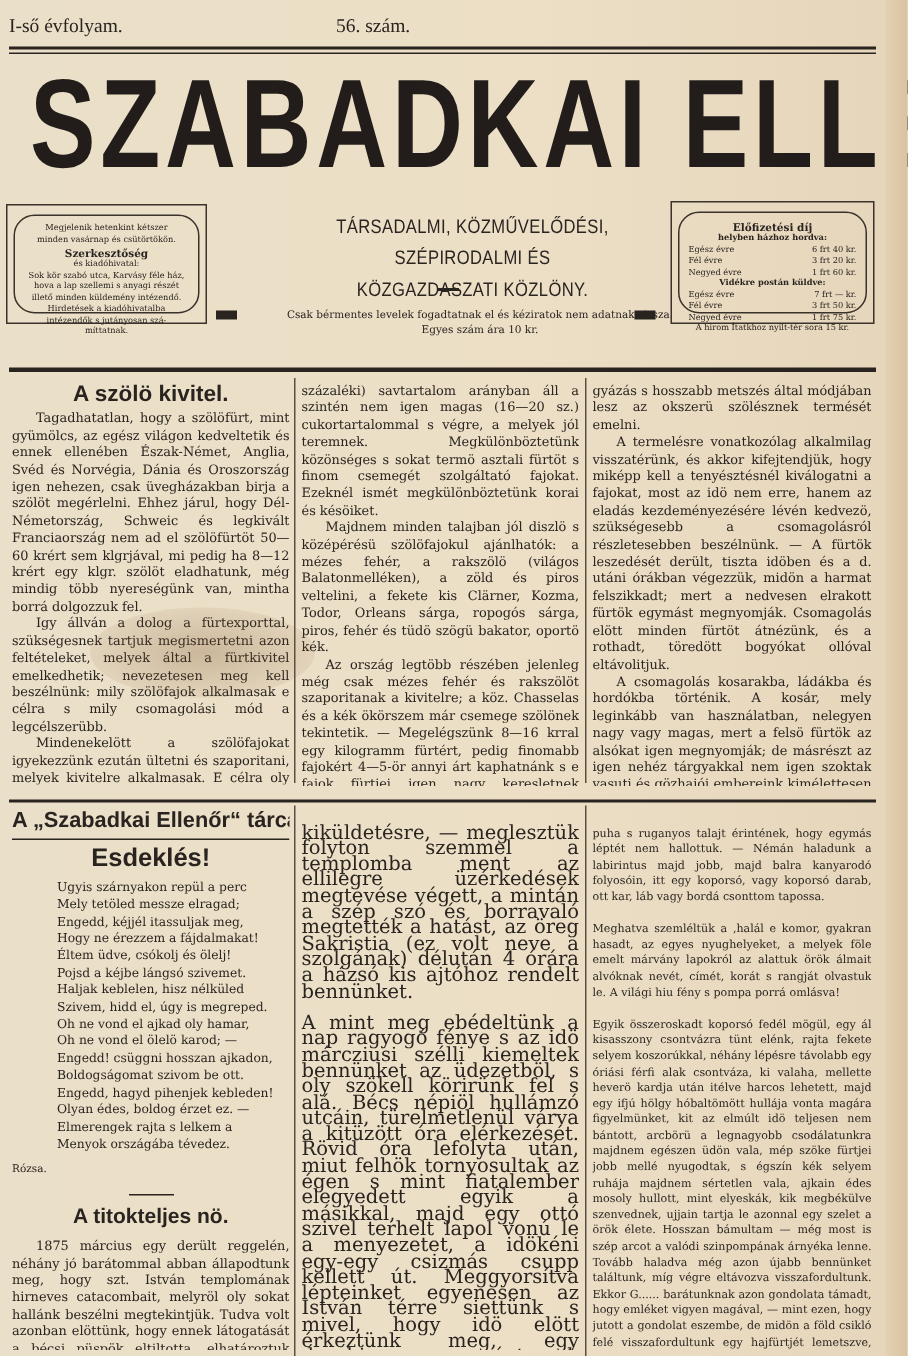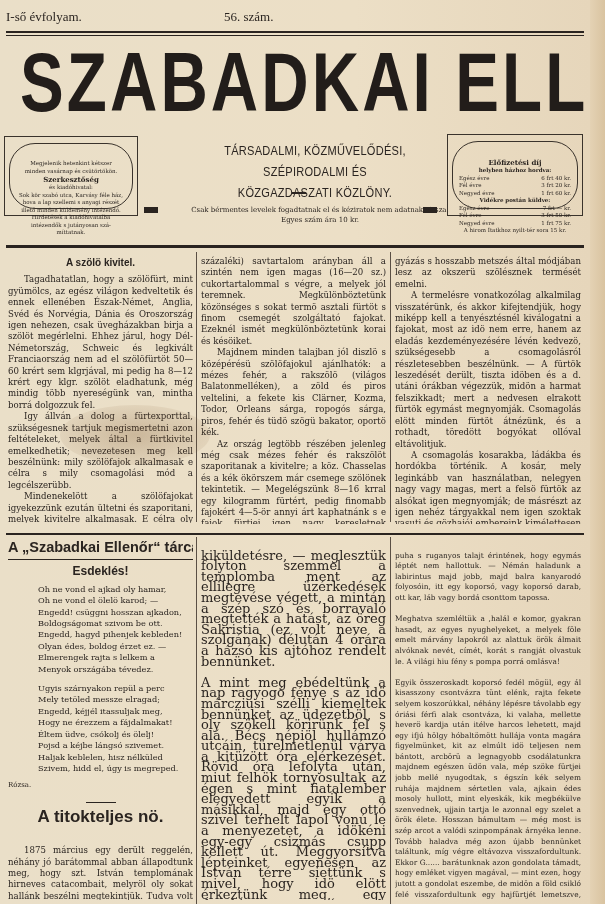--- a/index.html
+++ b/index.html
@@ -29,21 +29,21 @@
     font-family:"Liberation Sans", sans-serif; font-weight:bold;
     font-size:84px; line-height:88px; letter-spacing:4px;
     transform:scaleX(0.78); transform-origin:left top;
     white-space:nowrap; color:#221d1a;
   }
   .box {
     position:absolute; border:1.5px solid #3a332c; 
     font-size:5.5px; text-align:center; line-height:7.5px;
     padding:6px 4px; box-sizing:border-box;
   }
-  .box .inner { border:1px solid #3a332c; border-radius:26px; height:100%; box-sizing:border-box; padding:16px 6px; }
+  .box .inner { border:1px solid #3a332c; border-radius:14px; height:100%; box-sizing:border-box; padding:5px 6px; }
   .box .strong { font-weight:bold; font-size:7px; line-height:9px; }
   .box .row { display:flex; justify-content:space-between; font-size:5.5px; }
   .subtitle {
     position:absolute; left:195px; top:140px; width:240px;
     font-family:"Liberation Sans", sans-serif; font-size:13px;
     text-align:center; line-height:21px; letter-spacing:0.3px;
     transform:scaleX(0.85); transform-origin:center top;
   }
   .notice {
     position:absolute; left:170px; top:206px; width:300px; text-align:center;
@@ -135,21 +135,21 @@
           <span>Negyed évre</span>
           <span>1 frt 75 kr.</span>
         </div>
       <div>A hirom Ítatkhoz nyilt-tér sora 15 kr.</div>
     </div>
   </div>
 
   <div class="rule" style="left:6px;top:245px;width:578px;height:3px"></div>
 
   <div class="col" style="left:8px;top:255px;width:185px;height:268px">
-    <div class="heading" style="font-size:10px;margin:2px 0 6px">A szölö kivitel.</div>
+    <div class="heading" style="font-size:15px;margin:2px 0 6px">A szölö kivitel.</div>
     <p>Tagadhatatlan, hogy a szölöfürt, mint gyümölcs, az egész világon kedveltetik és ennek ellenében Észak-Német, Anglia, Svéd és Norvégia, Dánia és Oroszország igen nehezen, csak üvegházakban birja a szölöt megérlelni. Ehhez járul, hogy Dél-Németország, Schweic és legkivált Franciaország nem ad el szölöfürtöt 50—60 krért sem klgrjával, mi pedig ha 8—12 krért egy klgr. szölöt eladhatunk, még mindig több nyereségünk van, mintha borrá dolgozzuk fel.</p>
     <p>Igy állván a dolog a fürtexporttal, szükségesnek tartjuk megismertetni azon feltételeket, melyek által a fürtkivitel emelkedhetik; nevezetesen meg kell beszélnünk: mily szölöfajok alkalmasak e célra s mily csomagolási mód a legcélszerübb.</p>
     <p>Mindenekelött a szölöfajokat igyekezzünk ezután ültetni és szaporitani, melyek kivitelre alkalmasak. E célra oly szölöfajok fürtjei alkalmasabbak, melyeknek bogyói husosak, vastagabb héjuak; melyekben az alacsony (3—7</p>
   </div>
   <div class="vrule" style="left:196px;top:252px;height:270px"></div>
   <div class="col" style="left:201px;top:256px;width:185px;height:268px">
     <p class="noindent">százaléki) savtartalom arányban áll a szintén nem igen magas (16—20 sz.) cukortartalommal s végre, a melyek jól teremnek. Megkülönböztetünk közönséges s sokat termö asztali fürtöt s finom csemegét szolgáltató fajokat. Ezeknél ismét megkülönböztetünk korai és késöiket.</p>
     <p>Majdnem minden talajban jól diszlö s középérésü szölöfajokul ajánlhatók: a mézes fehér, a rakszölö (világos Balatonmelléken), a zöld és piros veltelini, a fekete kis Clärner, Kozma, Todor, Orleans sárga, ropogós sárga, piros, fehér és tüdö szögü bakator, oportö kék.</p>
     <p>Az ország legtöbb részében jelenleg még csak mézes fehér és rakszölöt szaporitanak a kivitelre; a köz. Chasselas és a kék ökörszem már csemege szölönek tekintetik. — Megelégszünk 8—16 krral egy kilogramm fürtért, pedig finomabb fajokért 4—5-ör annyi árt kaphatnánk s e fajok fürtjei igen nagy keresletnek örvendenek a külföldi korokben. — Igaz, hogy a finomabb fajok kevesebbet teremnek a közönségeseknél de jó talajban s kellö trá-</p>
   </div>
@@ -160,44 +160,44 @@
     <p>A csomagolás kosarakba, ládákba és hordókba történik. A kosár, mely leginkább van használatban, nelegyen nagy vagy magas, mert a felsö fürtök az alsókat igen megnyomják; de másrészt az igen nehéz tárgyakkal nem igen szoktak vasuti és gözhajói embereink kimélettesen bánni; a mit megtakaritanánk tehát a kosarak árán, elvesztenénk igen könnyen egész küldeményünk tönkretétele által. — A kosarak beszerzése nem kis gondot ád évenkint a ter-</p>
   </div>
 
   <div class="stain" style="left:60px;top:405px;width:150px;height:60px"></div>
 
   <div class="rule" style="left:6px;top:533px;width:578px;height:2px"></div>
 
   <div class="col" style="left:8px;top:540px;width:185px;height:360px">
     <div class="heading" style="font-size:14.5px;margin:2px 0 6px;white-space:nowrap">A „Szabadkai Ellenőr“ tárcája.</div>
     <div class="rule" style="position:relative;width:100%;height:1px;margin-bottom:6px"></div>
-    <div class="heading" style="font-size:12px;margin:0 0 6px">Esdeklés!</div>
+    <div class="heading" style="font-size:17px;margin:0 0 6px">Esdeklés!</div>
+    <div class="poem" style="margin-top:8px">
+      <div>Ugyis szárnyakon repül a perc</div>
+        <div>Mely tetöled messze elragad;</div>
+      <div>Engedd, kéjjél itassuljak meg,</div>
+        <div>Hogy ne érezzem a fájdalmakat!</div>
+      <div>Éltem üdve, csókolj és ölelj!</div>
+        <div>Pojsd a kéjbe lángsó szivemet.</div>
+      <div>Haljak keblelen, hisz nélküled</div>
+        <div>Szivem, hidd el, úgy is megreped.</div>
+    </div>
     <div class="poem">
       <div>Oh ne vond el ajkad oly hamar,</div>
         <div>Oh ne vond el ölelö karod; —</div>
       <div>Engedd! csüggni hosszan ajkadon,</div>
         <div>Boldogságomat szivom be ott.</div>
       <div>Engedd, hagyd pihenjek kebleden!</div>
         <div>Olyan édes, boldog érzet ez. —</div>
       <div>Elmerengek rajta s lelkem a</div>
         <div>Menyok országába tévedez.</div>
     </div>
-    <div class="poem" style="margin-top:8px">
-      <div>Ugyis szárnyakon repül a perc</div>
-        <div>Mely tetöled messze elragad;</div>
-      <div>Engedd, kéjjél itassuljak meg,</div>
-        <div>Hogy ne érezzem a fájdalmakat!</div>
-      <div>Éltem üdve, csókolj és ölelj!</div>
-        <div>Pojsd a kéjbe lángsó szivemet.</div>
-      <div>Haljak keblelen, hisz nélküled</div>
-        <div>Szivem, hidd el, úgy is megreped.</div>
-    </div>
     <div class="sig">Rózsa.</div>
     <div class="rule" style="position:relative;width:30px;height:1px;margin:10px auto 8px"></div>
-    <div class="heading" style="font-size:17px;margin:0 0 23px">A titokteljes nö.</div>
+    <div class="heading" style="font-size:14px;margin:0 0 10px">A titokteljes nö.</div>
     <p>1875 március egy derült reggelén, néhány jó barátommal abban állapodtunk meg, hogy szt. István templomának hirneves catacombait, melyröl oly sokat hallánk beszélni megtekintjük. Tudva volt azonban elöttünk, hogy ennek látogatását a bécsi püspök eltiltotta, elhatároztuk tehát, hogy a templomszolgával, kinek örizetére voltak bizva a catacumba kulcsai, szép szó és jó borravalóért megnyittatjuk. B....... barátunk ki bécsi születésü lévén, legalkalmasabb volt a</p>
   </div>
   <div class="vrule" style="left:196px;top:537px;height:367px"></div>
   <div class="col" style="left:201px;top:540px;width:185px;height:360px;font-size:13px;line-height:10.6px;white-space:pre-line">
     <p class="noindent">kiküldetésre, — meglesztük folyton szemmel a templomba ment az ellilegre üzérkedések megtevése végett, a mintán a szép szó és borravaló megtették a hatást, az öreg Sakristia (ez volt neve a szolgának) délután 4 órára a házsó kis ajtóhoz rendelt bennünket.
 
 A mint meg ebédeltünk a nap ragyogó fénye s az idö márcziusi szélli kiemeltek bennünket az üdezetböl, s oly szökell körirünk fel s alá. Bécs népiöl hullámzó utcáin, türelmetlenül várva a kitüzött óra elérkezését. Rövid óra lefolyta után, miut felhök tornyosultak az égen s mint fiatalember elegyedett egyik a másikkal, majd egy ottó szivel terhelt lapol vonú le a menyezetet, a idökéni egy-egy csizmás csupp kellett út. Meggyorsítva lépteinket egyenesen az István térre siettünk s mivel, hogy idö elött érkeztünk meg, egy darabig a monuméntumok a már kitett sajnos elöl. Néhány perctöl elir elfogasztatás után, kedélyes bemégetés között végre elérkezett az idö, melyben a már szakadott elbúcsuztak csendes hazájuk, az ugyanazon mulandóság csérán kedvelhetet valtunk félkeresendök. A mi tallunk nem akará zápor datára adaliagyiuk a sivatagot, a kopott mintázatú burkolattal széles léptekkel sietünk a talalás helyére, hol az öreg szolga mintegy 12—13 éves fia kiséretéhen már várakozott ránk, a mi számát kis ajtón egy sekrestye tele helyiségbe bevezetett bennünket, honnan a templom hajóján keresztül meni, egy homályos folyosóra léptünk. Itt az öreg szolgálat, s a magával hozott lámpát meggyujtotta, nagy vasajtót nyitott fel. Midön az ajtó felnyílt, nehéz pincézett levegö tódult ki, a csak mint lüreglöl, akkor B........ barátunk továl rekmondott volt elö és az ajtórekkresztre kötö, hogy az bennünket ujra kivezessen, mindnyan az öreg bizalmára, hogy a járást jól ismeri, azt letépve és a 25—30 lépcsön át a pincében égö lámpa gyér világa mellett csendesen haladtunk lefelé.
 
 Leérkezvén a levegö tisztább volt, lábaink oly</p>
   </div>

